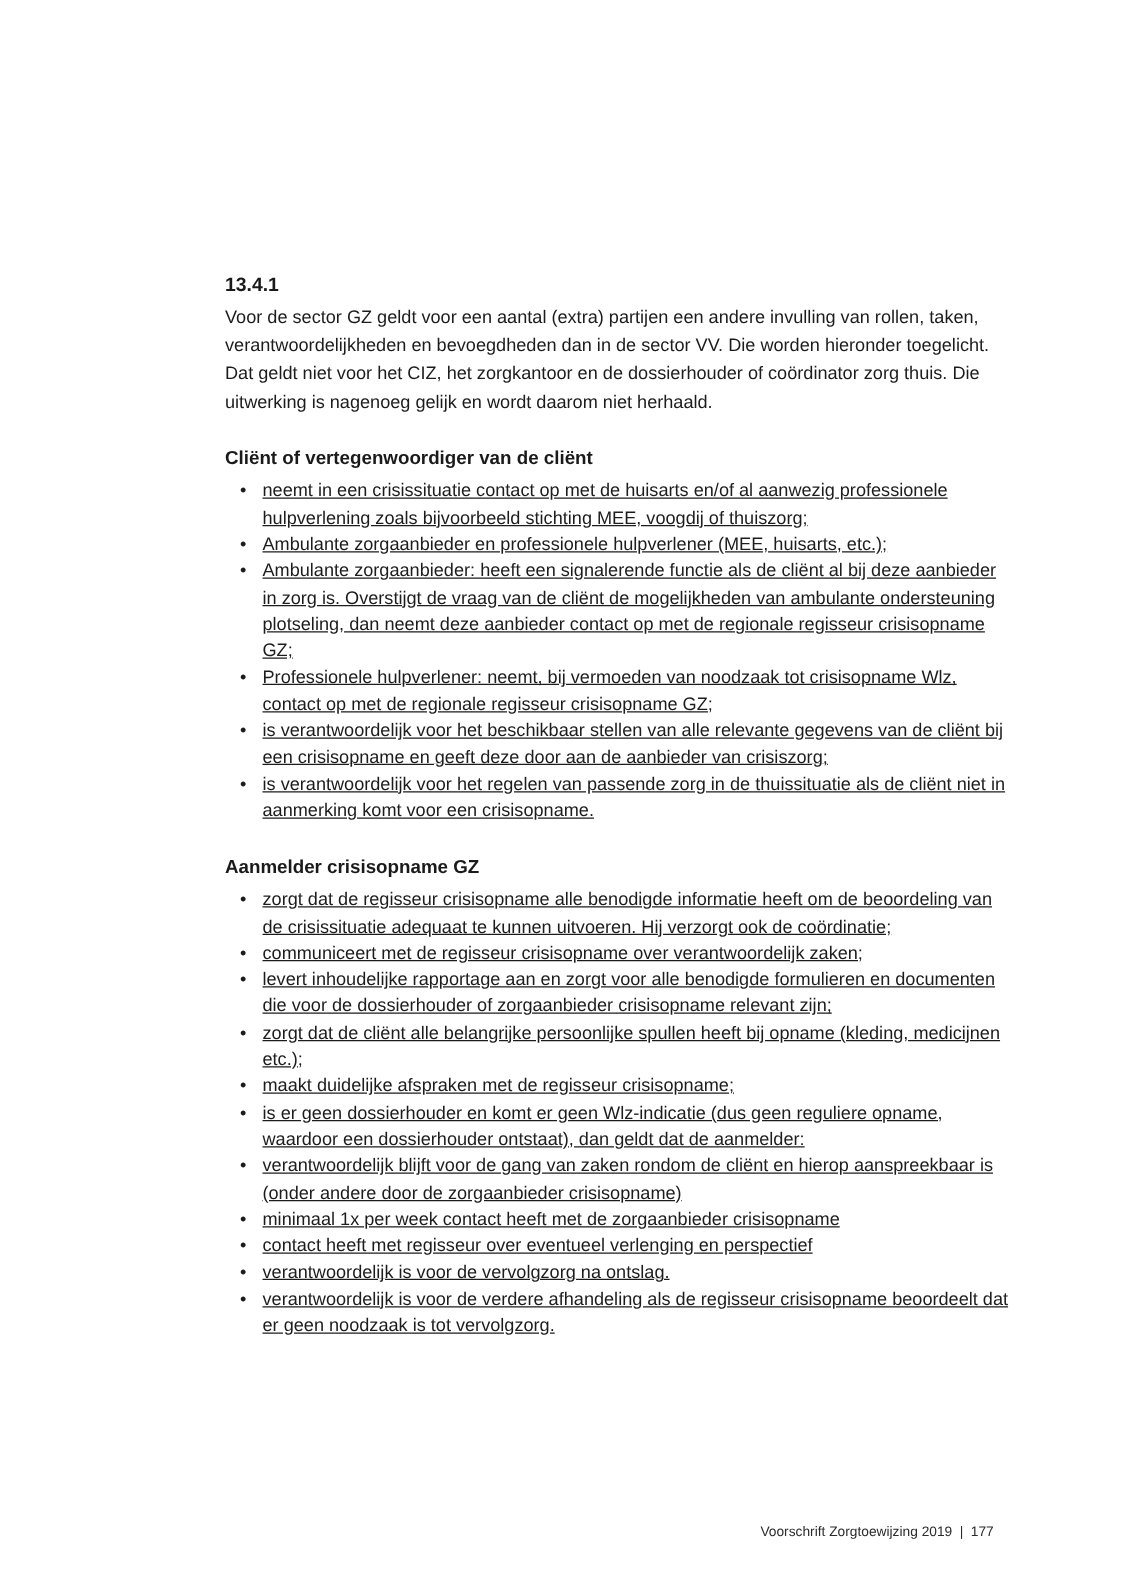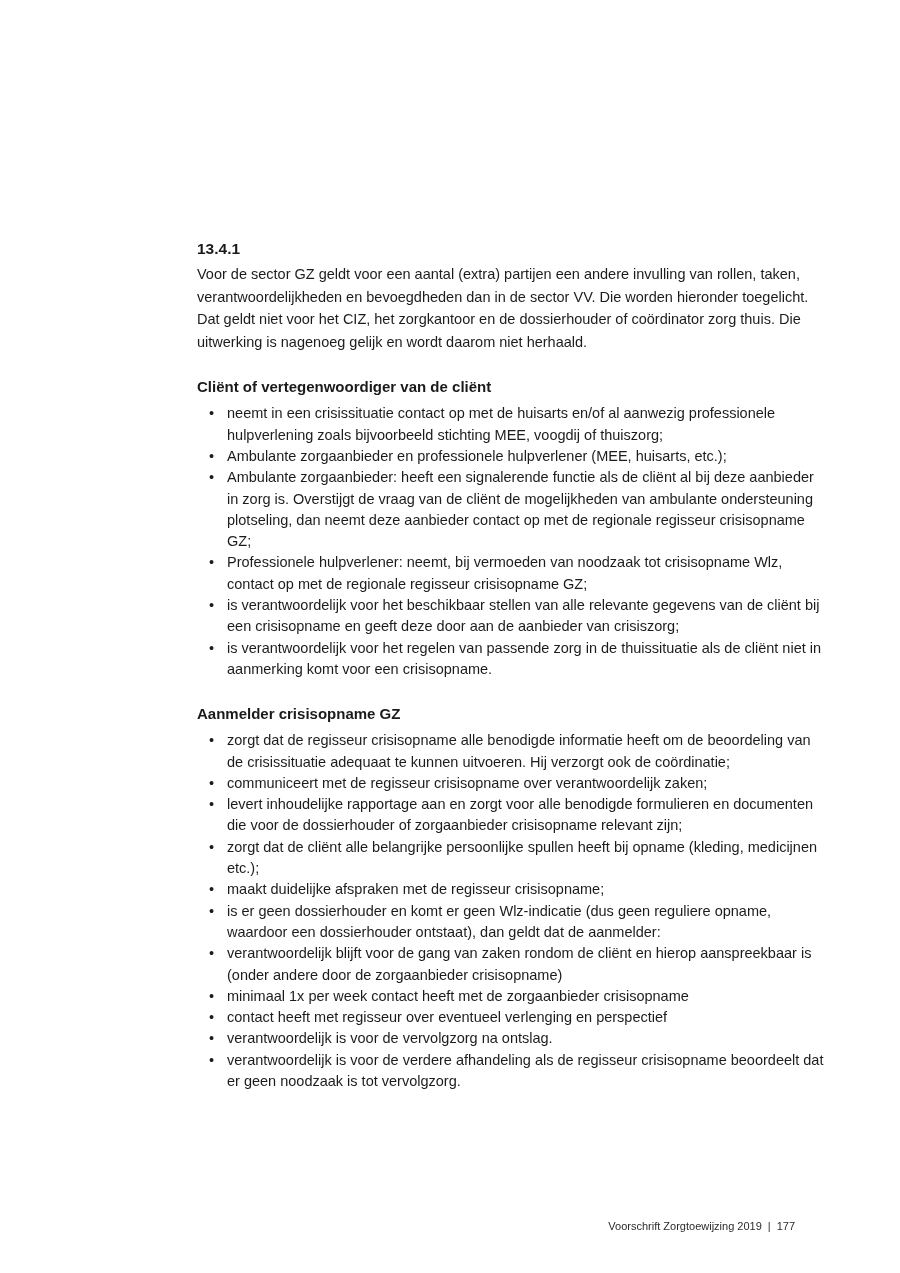--- a/index.html
+++ b/index.html
@@ -11,24 +11,23 @@
     position: relative;
     width: 900px;
     height: 1273px;
     background: #ffffff;
     font-family: "Liberation Sans", sans-serif;
     color: #1c1c1c;
     overflow: hidden;
   }
   .content {
     position: absolute;
-    left: 197px;
+    left: 180px;
     top: 218px;
     width: 628px;
-    margin-top: 20px;
   }
   .doc-heading {
     display: flex;
     font-size: 15.5px;
     font-weight: bold;
     line-height: 21px;
     margin: 0 0 4px 0;
     color: #1a1a1a;
   }
   .doc-heading .heading-number {
@@ -52,20 +51,21 @@
   ul.bullets {
     list-style: none;
     margin: 0;
     padding: 0;
     font-size: 14.5px;
     line-height: 21.3px;
   }
   ul.bullets li {
     position: relative;
     padding-left: 30px;
+    text-decoration: underline;
   }
   ul.bullets li::before {
     content: "\2022";
     position: absolute;
     left: 12px;
     top: 0;
   }
   .footer {
     position: absolute;
     top: 1219px;

